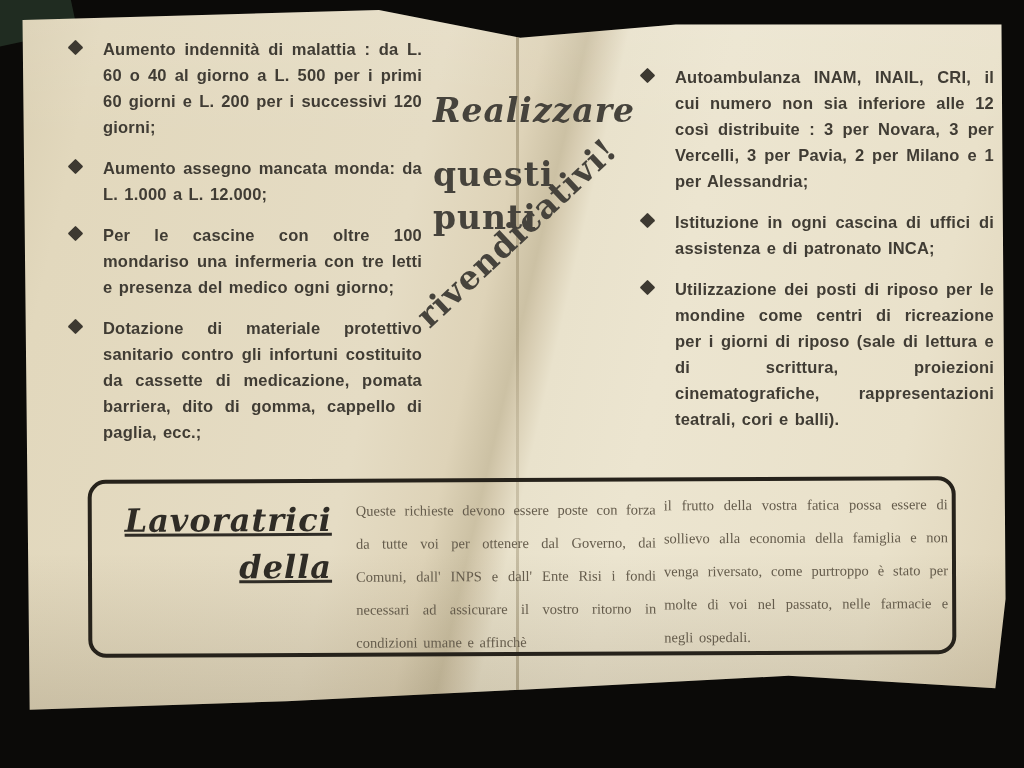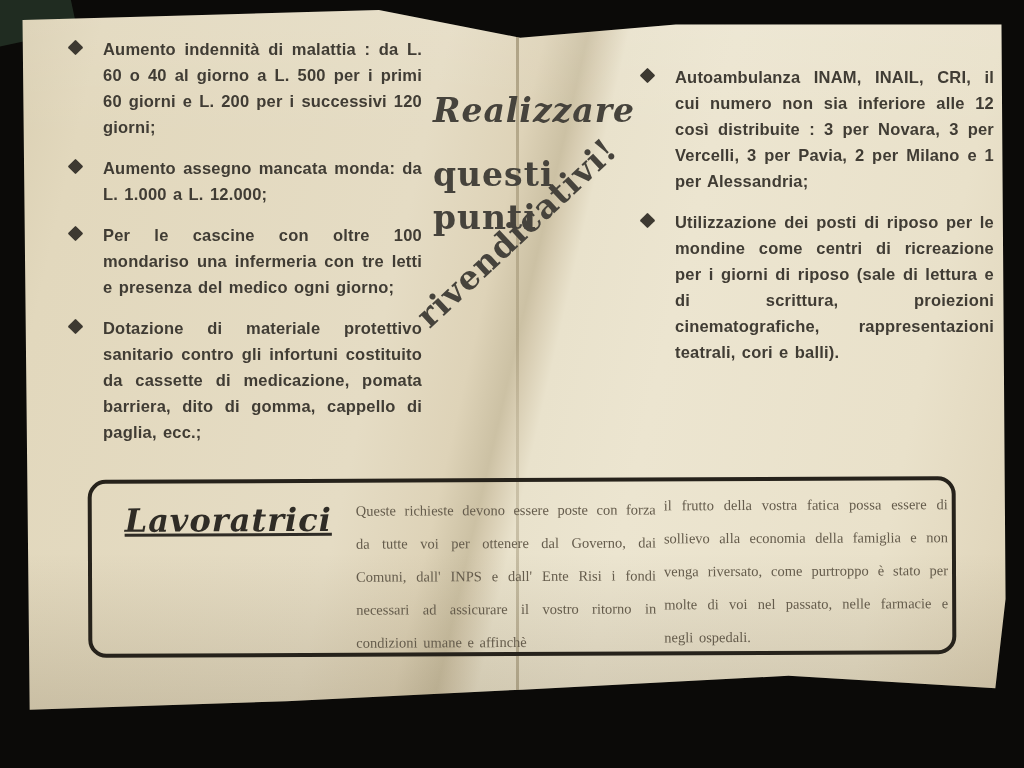--- a/index.html
+++ b/index.html
@@ -83,25 +83,30 @@
       <div class="hl hl-rot">rivendicativi!</div>
     </div>
 
     <div class="col col-right">
       <div class="bullet">
         <span class="diamond"></span>
         <div class="txt">Autoambulanza INAM, INAIL, CRI, il cui numero non sia inferiore alle 12 così distribuite : 3 per Novara, 3 per Vercelli, 3 per Pavia, 2 per Milano e 1 per Alessandria;</div>
       </div>
       <div class="bullet">
         <span class="diamond"></span>
+        <div class="txt">Istituzione in ogni cascina di uffici di assistenza e di patronato INCA;</div>
+      </div>
+      <div class="bullet">
+        <span class="diamond"></span>
         <div class="txt">Utilizzazione dei posti di riposo per le mondine come centri di ricreazione per i giorni di riposo (sale di lettura e di scrittura, proiezioni cinematografiche, rappresentazioni teatrali, cori e balli).</div>
       </div>
     </div>
 
     <div class="footer-box">
       <div class="footer-title">
         <div>Lavoratrici</div>
+        <div>della</div>
       </div>
       <div class="footer-par par-left">Queste richieste devono essere poste con forza da tutte voi per ottenere dal Governo, dai Comuni, dall' INPS e dall' Ente Risi i fondi necessari ad assicurare il vostro ritorno in condizioni umane e affinchè</div>
       <div class="footer-par par-right">il frutto della vostra fatica possa essere di sollievo alla economia della famiglia e non venga riversato, come purtroppo è stato per molte di voi nel passato, nelle farmacie e negli ospedali.</div>
     </div>
   </div>
 </div>
 
 </body></html>

